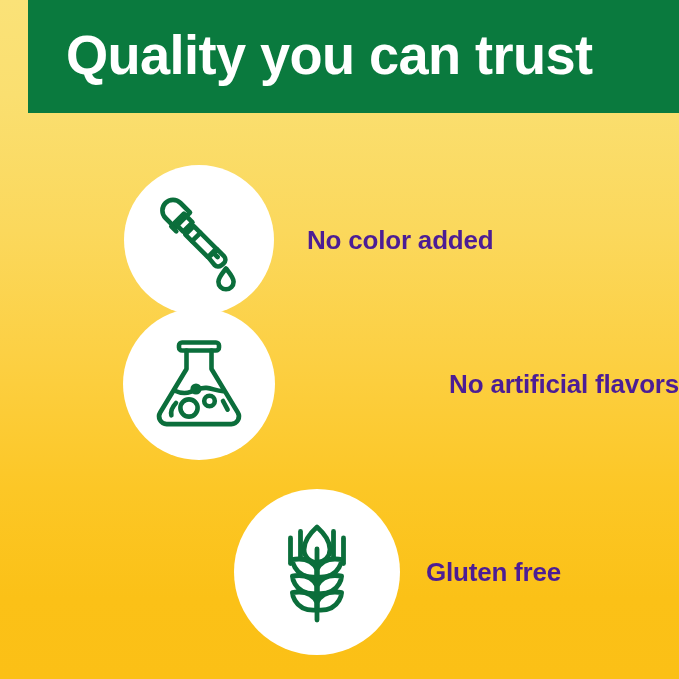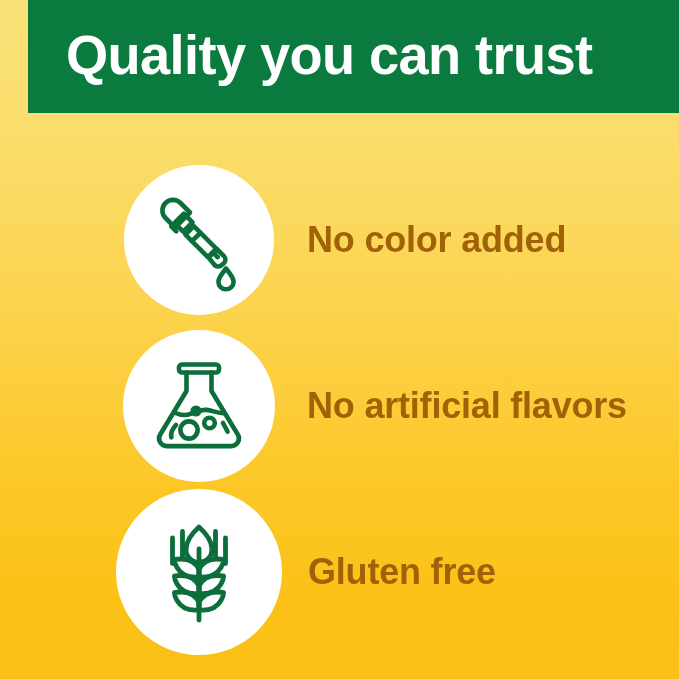--- a/index.html
+++ b/index.html
@@ -69,42 +69,42 @@
     height: 566px;
   }
   .feature-row {
     position: absolute;
     left: 0;
     width: 679px;
     display: flex;
     align-items: center;
   }
   .feature-row.row-0 { top: 39px;  height: 176px; }
-  .feature-row.row-1 { top: 205px; height: 176px; }
-  .feature-row.row-2 { top: 364px; height: 190px; }
+  .feature-row.row-1 { top: 183px; height: 176px; justify-content: space-between; }
+  .feature-row.row-2 { top: 364px; height: 190px; justify-content: center; }
 
   .icon-badge {
     position: relative;
     flex: 0 0 auto;
     border-radius: 50%;
     background: #FFFFFF;
     display: flex;
     align-items: center;
     justify-content: center;
   }
   .row-0 .icon-badge { width: 150px; height: 150px; margin-left: 124px; }
   .row-1 .icon-badge { width: 152px; height: 152px; margin-left: 123px; }
   .row-2 .icon-badge { width: 166px; height: 166px; margin-left: 116px; }
 
   .icon-badge svg { display: block; }
 
   .feature-label {
-    color: #a16207;
+    color: #4c1d95;
     font-weight: 700;
-    font-size: 36px;
+    font-size: 26px;
     letter-spacing: -0.2px;
     white-space: nowrap;
     line-height: 1;
   }
   .row-0 .feature-label { margin-left: 33px; }
   .row-1 .feature-label { margin-left: 32px; }
   .row-2 .feature-label { margin-left: 26px; }
 </style>
 </head>
 <body>

